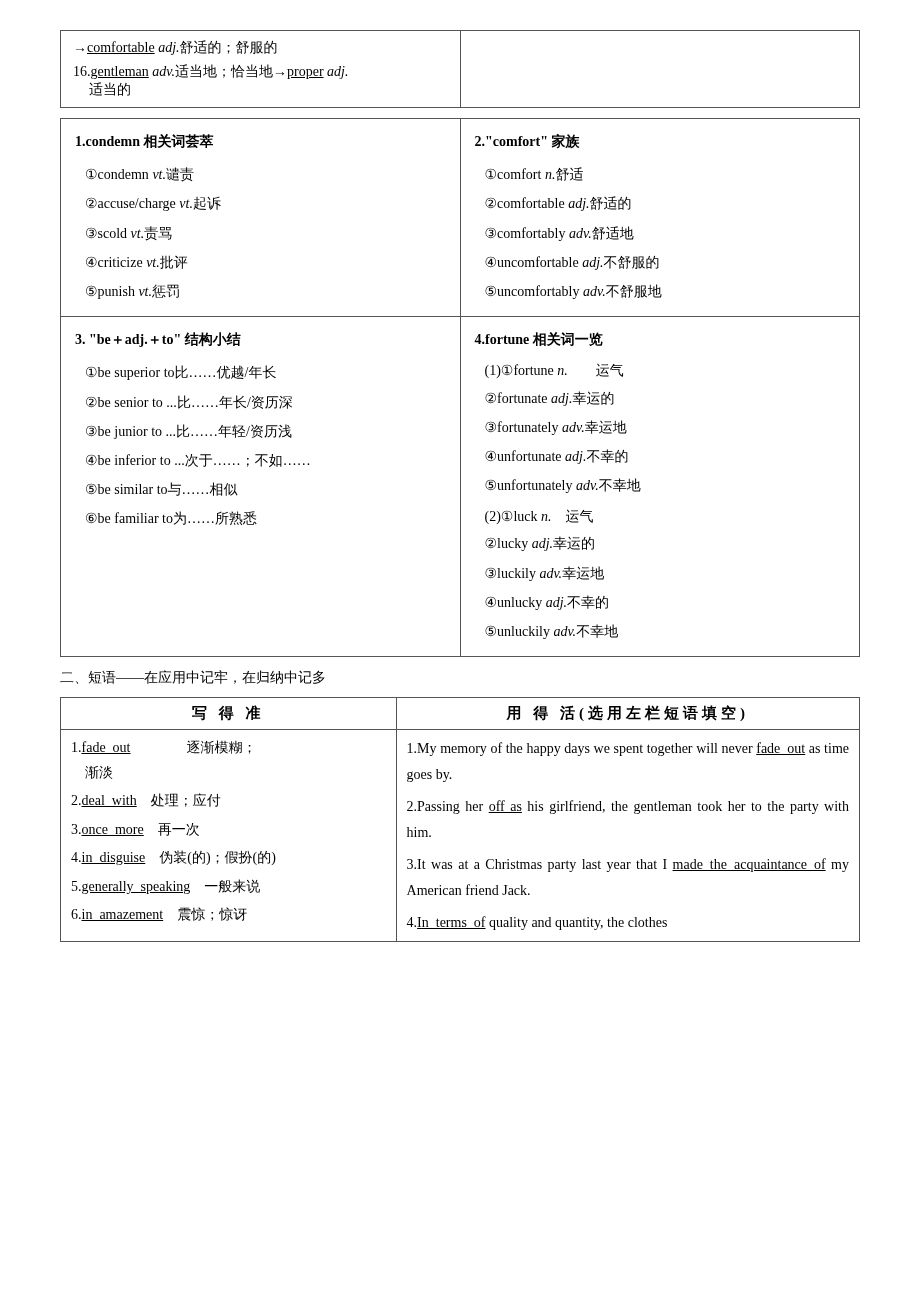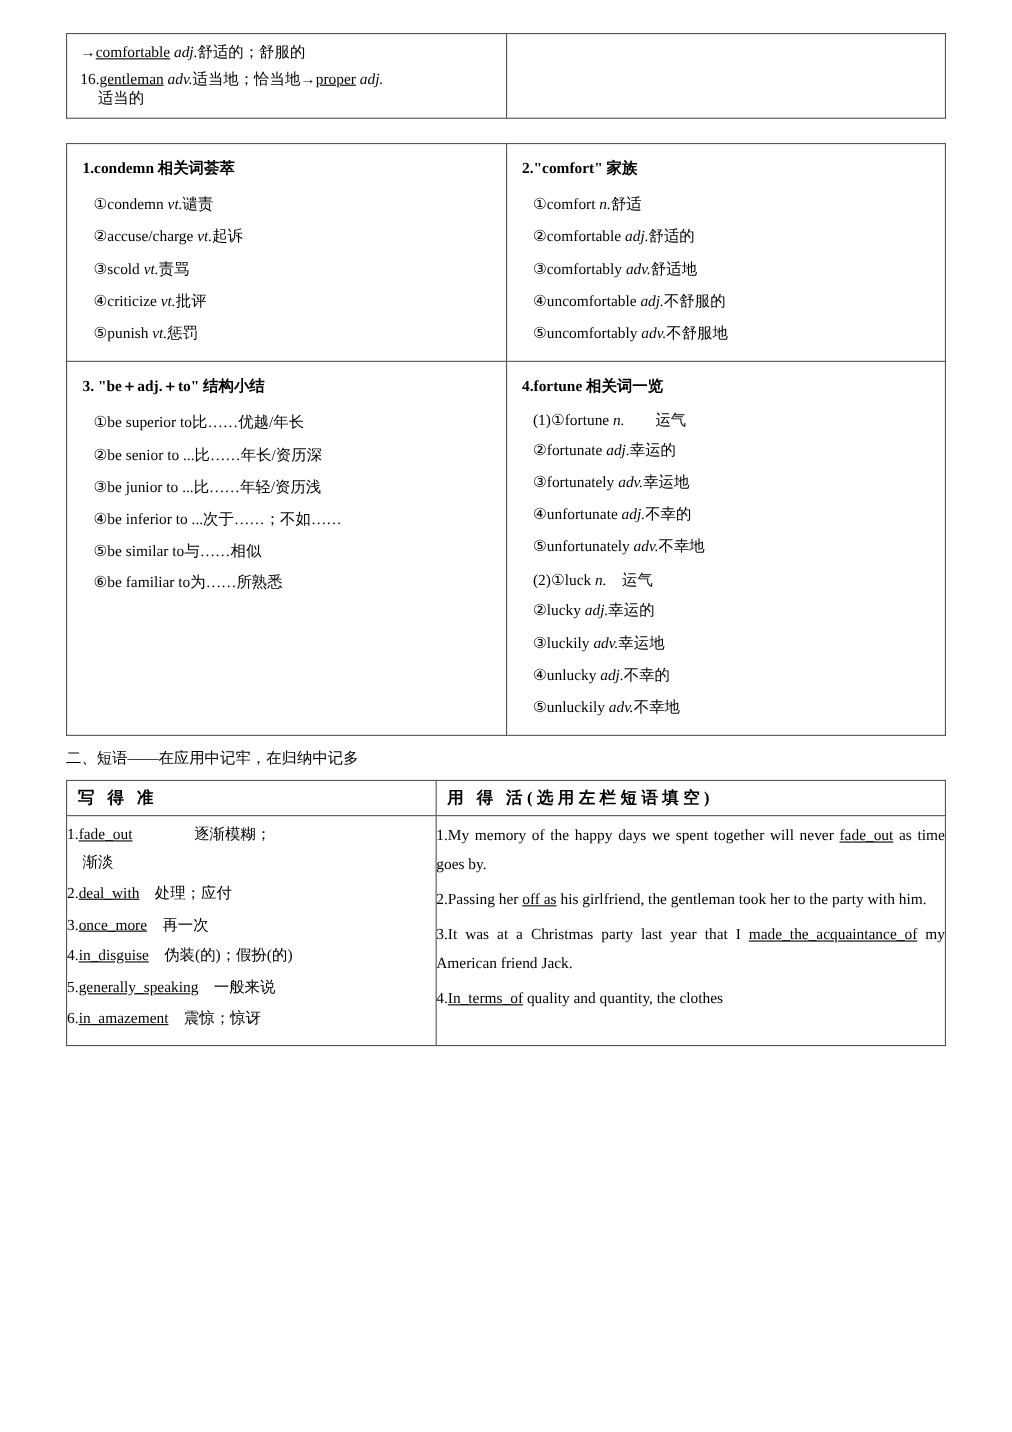--- a/index.html
+++ b/index.html
@@ -14,21 +14,21 @@
       min-height: 1302px;
       background: #fff;
       margin: 0 auto;
       padding: 30px 60px 30px 60px;
     }
 
     
     .top-table {
       width: 100%;
       border-collapse: collapse;
-      margin-bottom: 22px;
+      margin-bottom: 10px;
       padding-left: 16px;
     }
     .top-table td {
       border: 1px solid #555;
       padding: 8px 12px;
       vertical-align: top;
       width: 50%;
     }
 
     .section-note {
@@ -75,28 +75,28 @@
 
     
     .phrase-table {
       width: 100%;
       border-collapse: collapse;
       margin-top: 4px;
     }
     .phrase-table th {
       border: 1px solid #555;
       padding: 6px 10px;
-      text-align: left;
+      text-align: center;
       font-weight: bold;
       font-size: 15px;
       letter-spacing: 4px;
     }
     .phrase-table td {
       border: 1px solid #555;
-      padding: 6px 0;
+      padding: 6px 10px;
       vertical-align: top;
     }
     .phrase-table .left-col {
       width: 42%;
     }
     .phrase-table .right-col {
       width: 58%;
     }
     .phrase-entry {
       margin-bottom: 4px;

